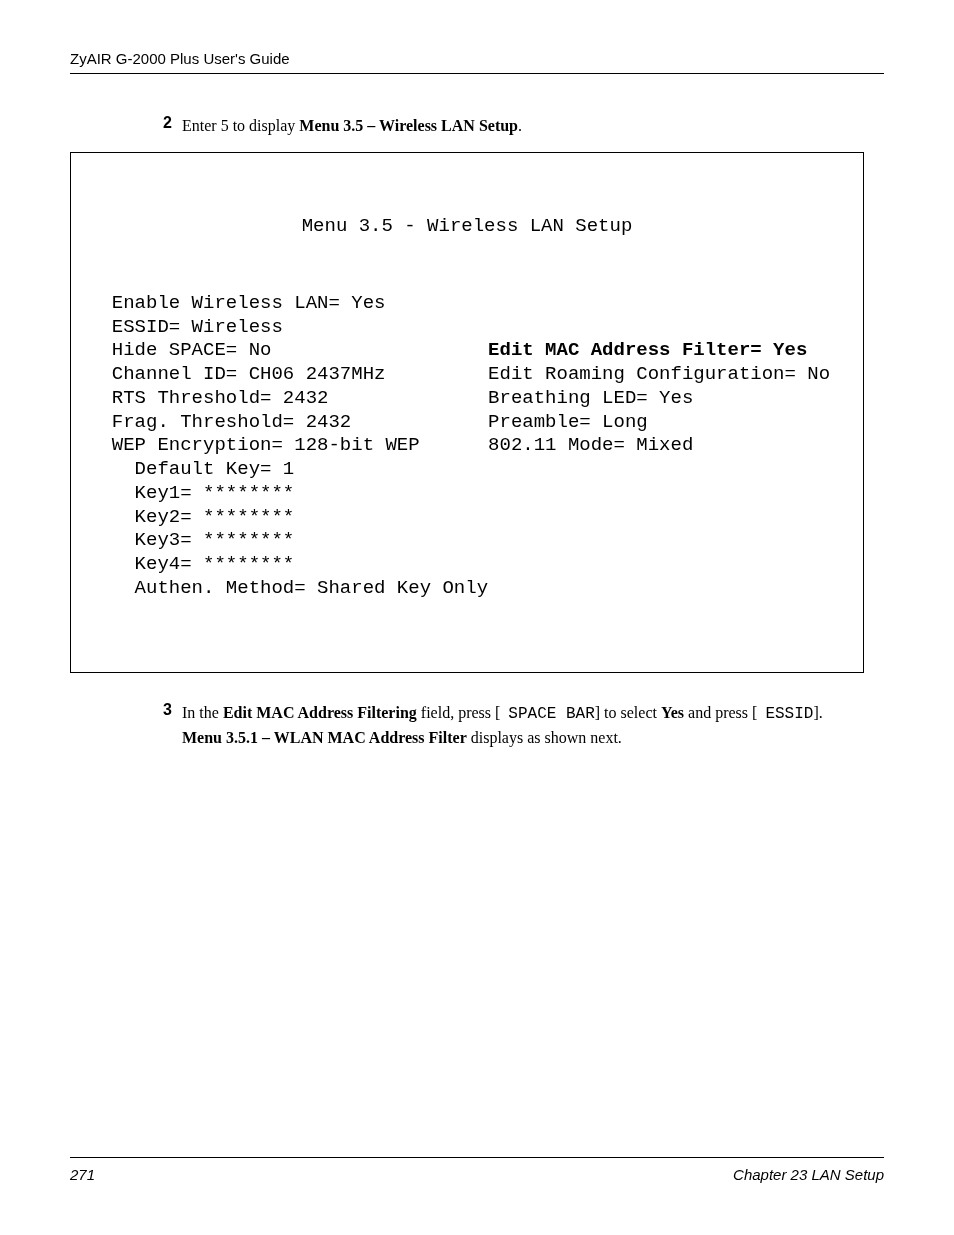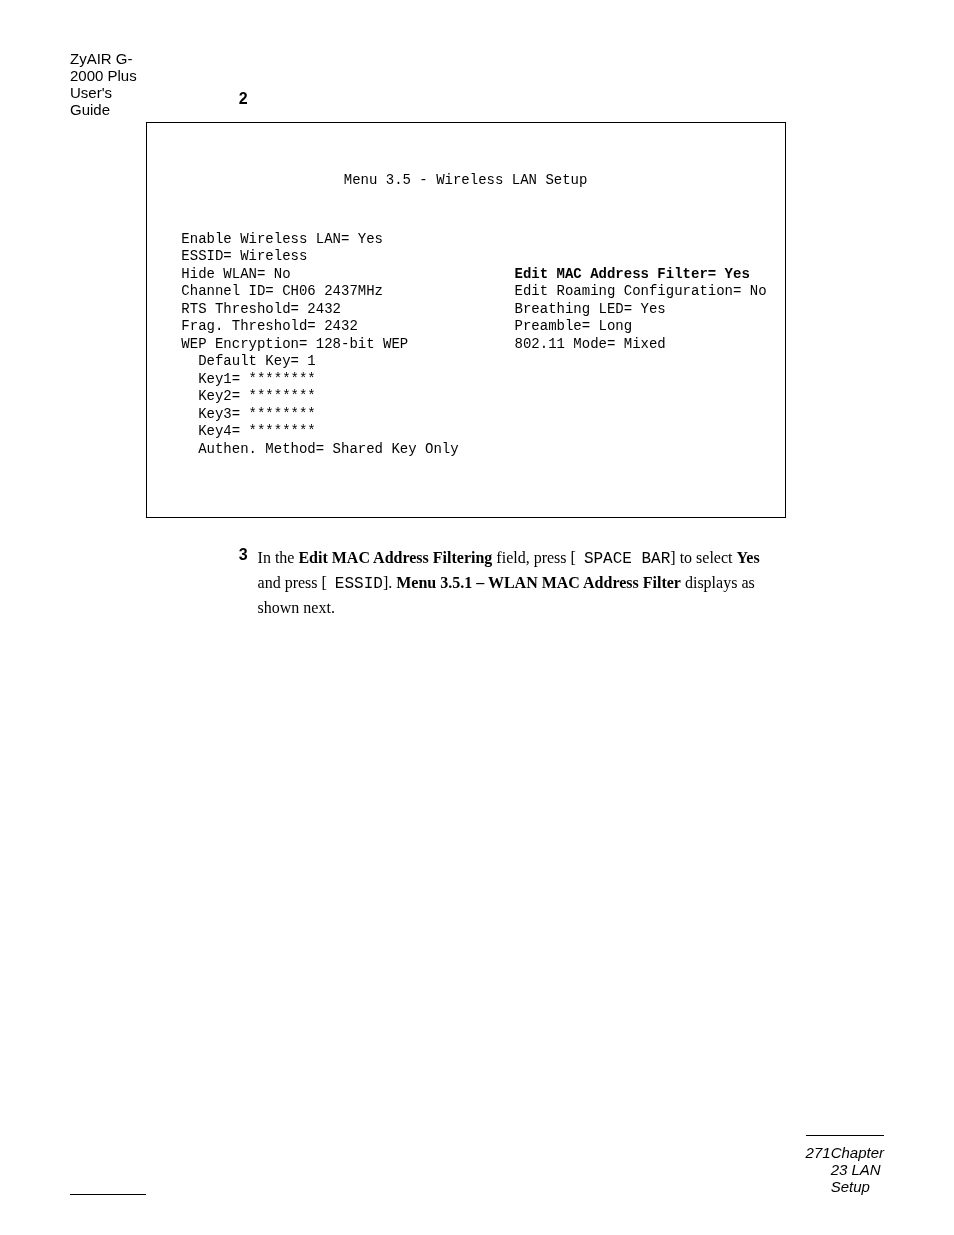--- a/index.html
+++ b/index.html
@@ -6,23 +6,24 @@
   html, body {
     margin: 0;
     padding: 0;
     width: 954px;
     height: 1235px;
     background: #ffffff;
     font-family: "Times New Roman", Times, serif;
     color: #000;
   }
   .page {
-    padding: 50px 70px 40px 70px;
+    padding: 50px 70px 52px 70px;
     height: 100%;
     display: flex;
+    flex-direction: column;
   }
   .header-text {
     font-family: Arial, Helvetica, sans-serif;
     font-size: 15px;
     padding-bottom: 6px;
     border-bottom: 1.5px solid #000;
   }
   .content {
     padding: 40px 20px 0 90px;
     flex: 1;
@@ -48,21 +49,21 @@
     font-size: 15px;
     margin: 8px 0 20px -90px;
     padding-left: 0;
   }
   .figcap-label { font-weight: bold; }
   .terminal-box {
     margin-left: -90px;
     border: 1px solid #000;
     padding: 14px 18px 24px 18px;
     font-family: "Courier New", Courier, monospace;
-    font-size: 14px;
+    font-size: 19px;
     line-height: 1.25;
     white-space: pre;
   }
   .term-title { text-align: center; margin-bottom: 6px; }
   .term-cols {
     display: flex;
   }
   .term-left { flex: 0 0 350px; }
   .term-right { }
   .mono-bold { font-weight: bold; text-align: center; }
@@ -83,29 +84,32 @@
 <div class="page">
 
   <div class="header-text">
     <span>ZyAIR G-2000 Plus User's Guide</span>
   </div>
 
   <div class="content">
 
     <div class="step-line">
       <div class="step-num">2</div>
+      <div class="step-body">
+        <span>Enter 5 to display </span><span class="bold">Menu 3.5 – Wireless LAN Setup</span><span>.</span>
+      </div>
     </div>
 
 
     <div class="terminal-box">
       <div class="term-title">Menu 3.5 - Wireless LAN Setup</div>
       <div class="term-cols">
         <div class="term-left"><span>  Enable Wireless LAN= Yes</span>
 <span>  ESSID= Wireless</span>
-<span>  Hide WLAN= No</span>
+<span>  Hide SPACE= No</span>
 <span>  Channel ID= CH06 2437MHz</span>
 <span>  RTS Threshold= 2432</span>
 <span>  Frag. Threshold= 2432</span>
 <span>  WEP Encryption= 128-bit WEP</span>
 <span>    Default Key= 1</span>
 <span>    Key1= ********</span>
 <span>    Key2= ********</span>
 <span>    Key3= ********</span>
 <span>    Key4= ********</span>
 <span>    Authen. Method= Shared Key Only</span></div>

